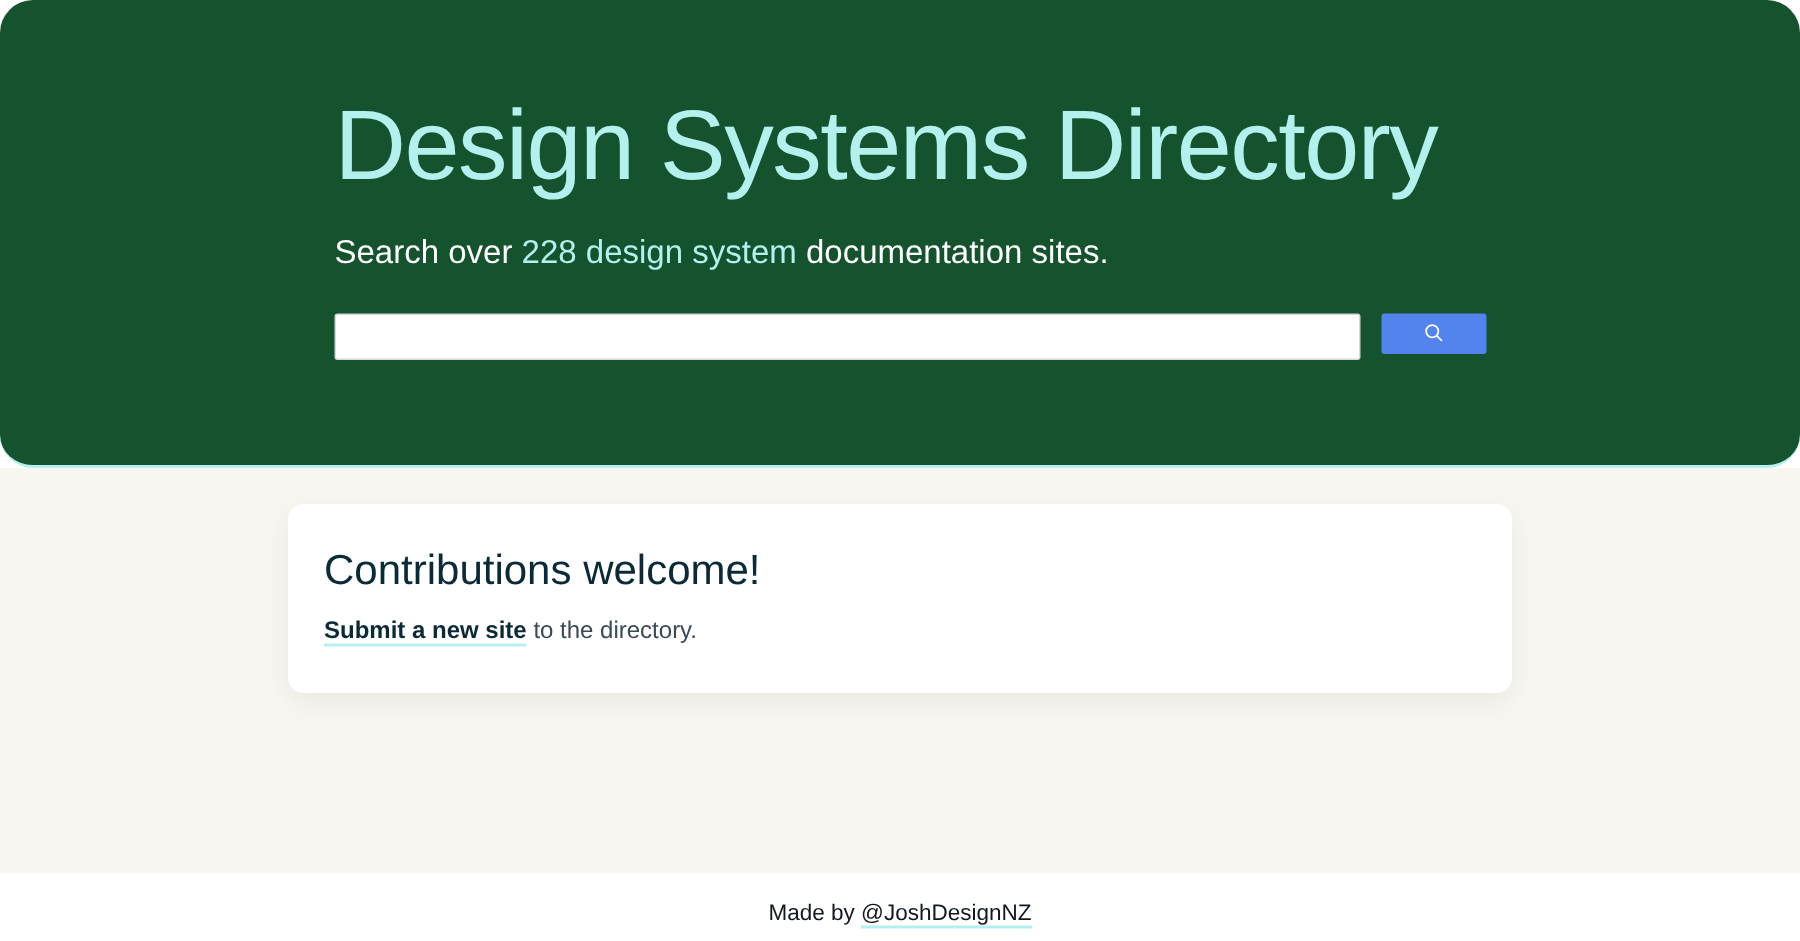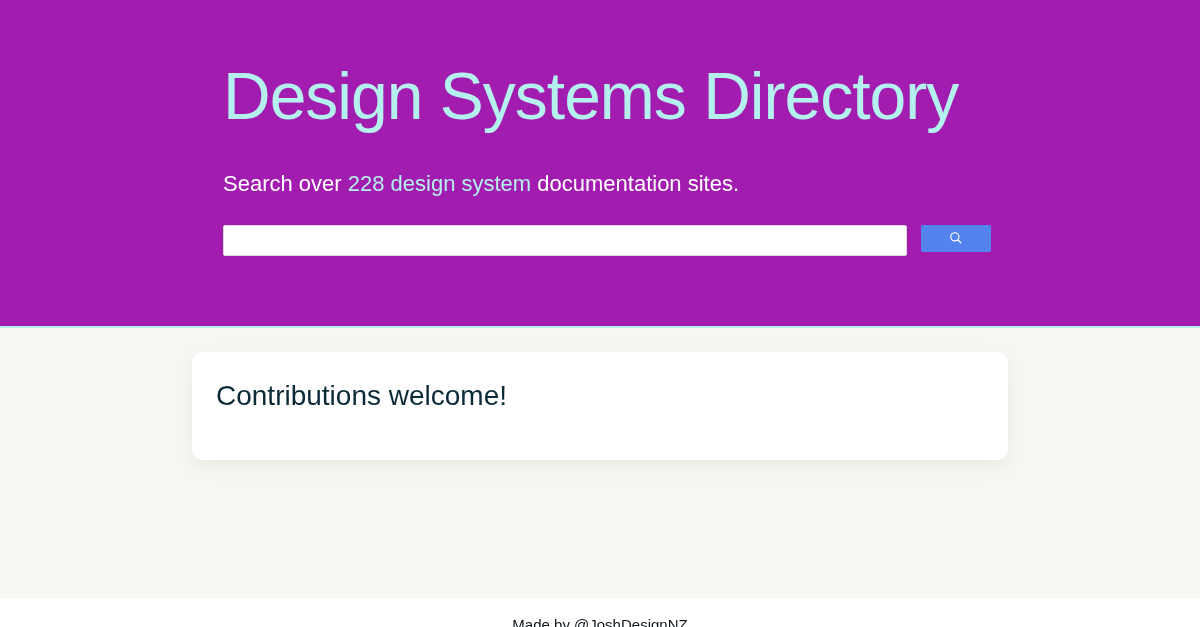--- a/index.html
+++ b/index.html
@@ -4,40 +4,41 @@
 <style>
   * { margin: 0; padding: 0; box-sizing: border-box; }
   body {
     font-family: -apple-system, BlinkMacSystemFont, "Segoe UI", Helvetica, Arial, sans-serif;
     background: #fff;
     width: 1200px;
     height: 627px;
     overflow: hidden;
   }
   .hero {
-    background: #a21caf;
+    background: #14532d;
     padding: 60px 0 70px 14px;
     border-bottom: 2px solid #b4f0ed;
+    border-radius: 22px;
   }
   .container {
     max-width: 768px;
     margin: 0 auto;
   }
   .title {
     color: #b4f0ed;
     font-size: 66px;
     font-weight: 200;
     letter-spacing: -1px;
     line-height: 1.1;
   }
   .subtitle {
     color: #ffffff;
     font-size: 22px;
     font-weight: 300;
-    margin-top: 38px;
+    margin-top: 22px;
   }
   .subtitle .count {
     color: #b4f0ed;
   }
   .search-row {
     display: flex;
     align-items: flex-start;
     gap: 14px;
     margin-top: 28px;
   }
@@ -138,18 +139,21 @@
           <line x1="21" y1="21" x2="15" y2="15"></line>
         </svg>
       </button>
     </div>
   </div>
 </div>
 
 <div class="content-area">
   <div class="card">
     <h2>Contributions welcome!</h2>
+    <p>
+      <a href="#">Submit a new site</a><span> to the directory.</span>
+    </p>
   </div>
 </div>
 
 <div class="footer">
   <span>Made by </span><a href="#">@JoshDesignNZ</a>
 </div>
 
 </body></html>

